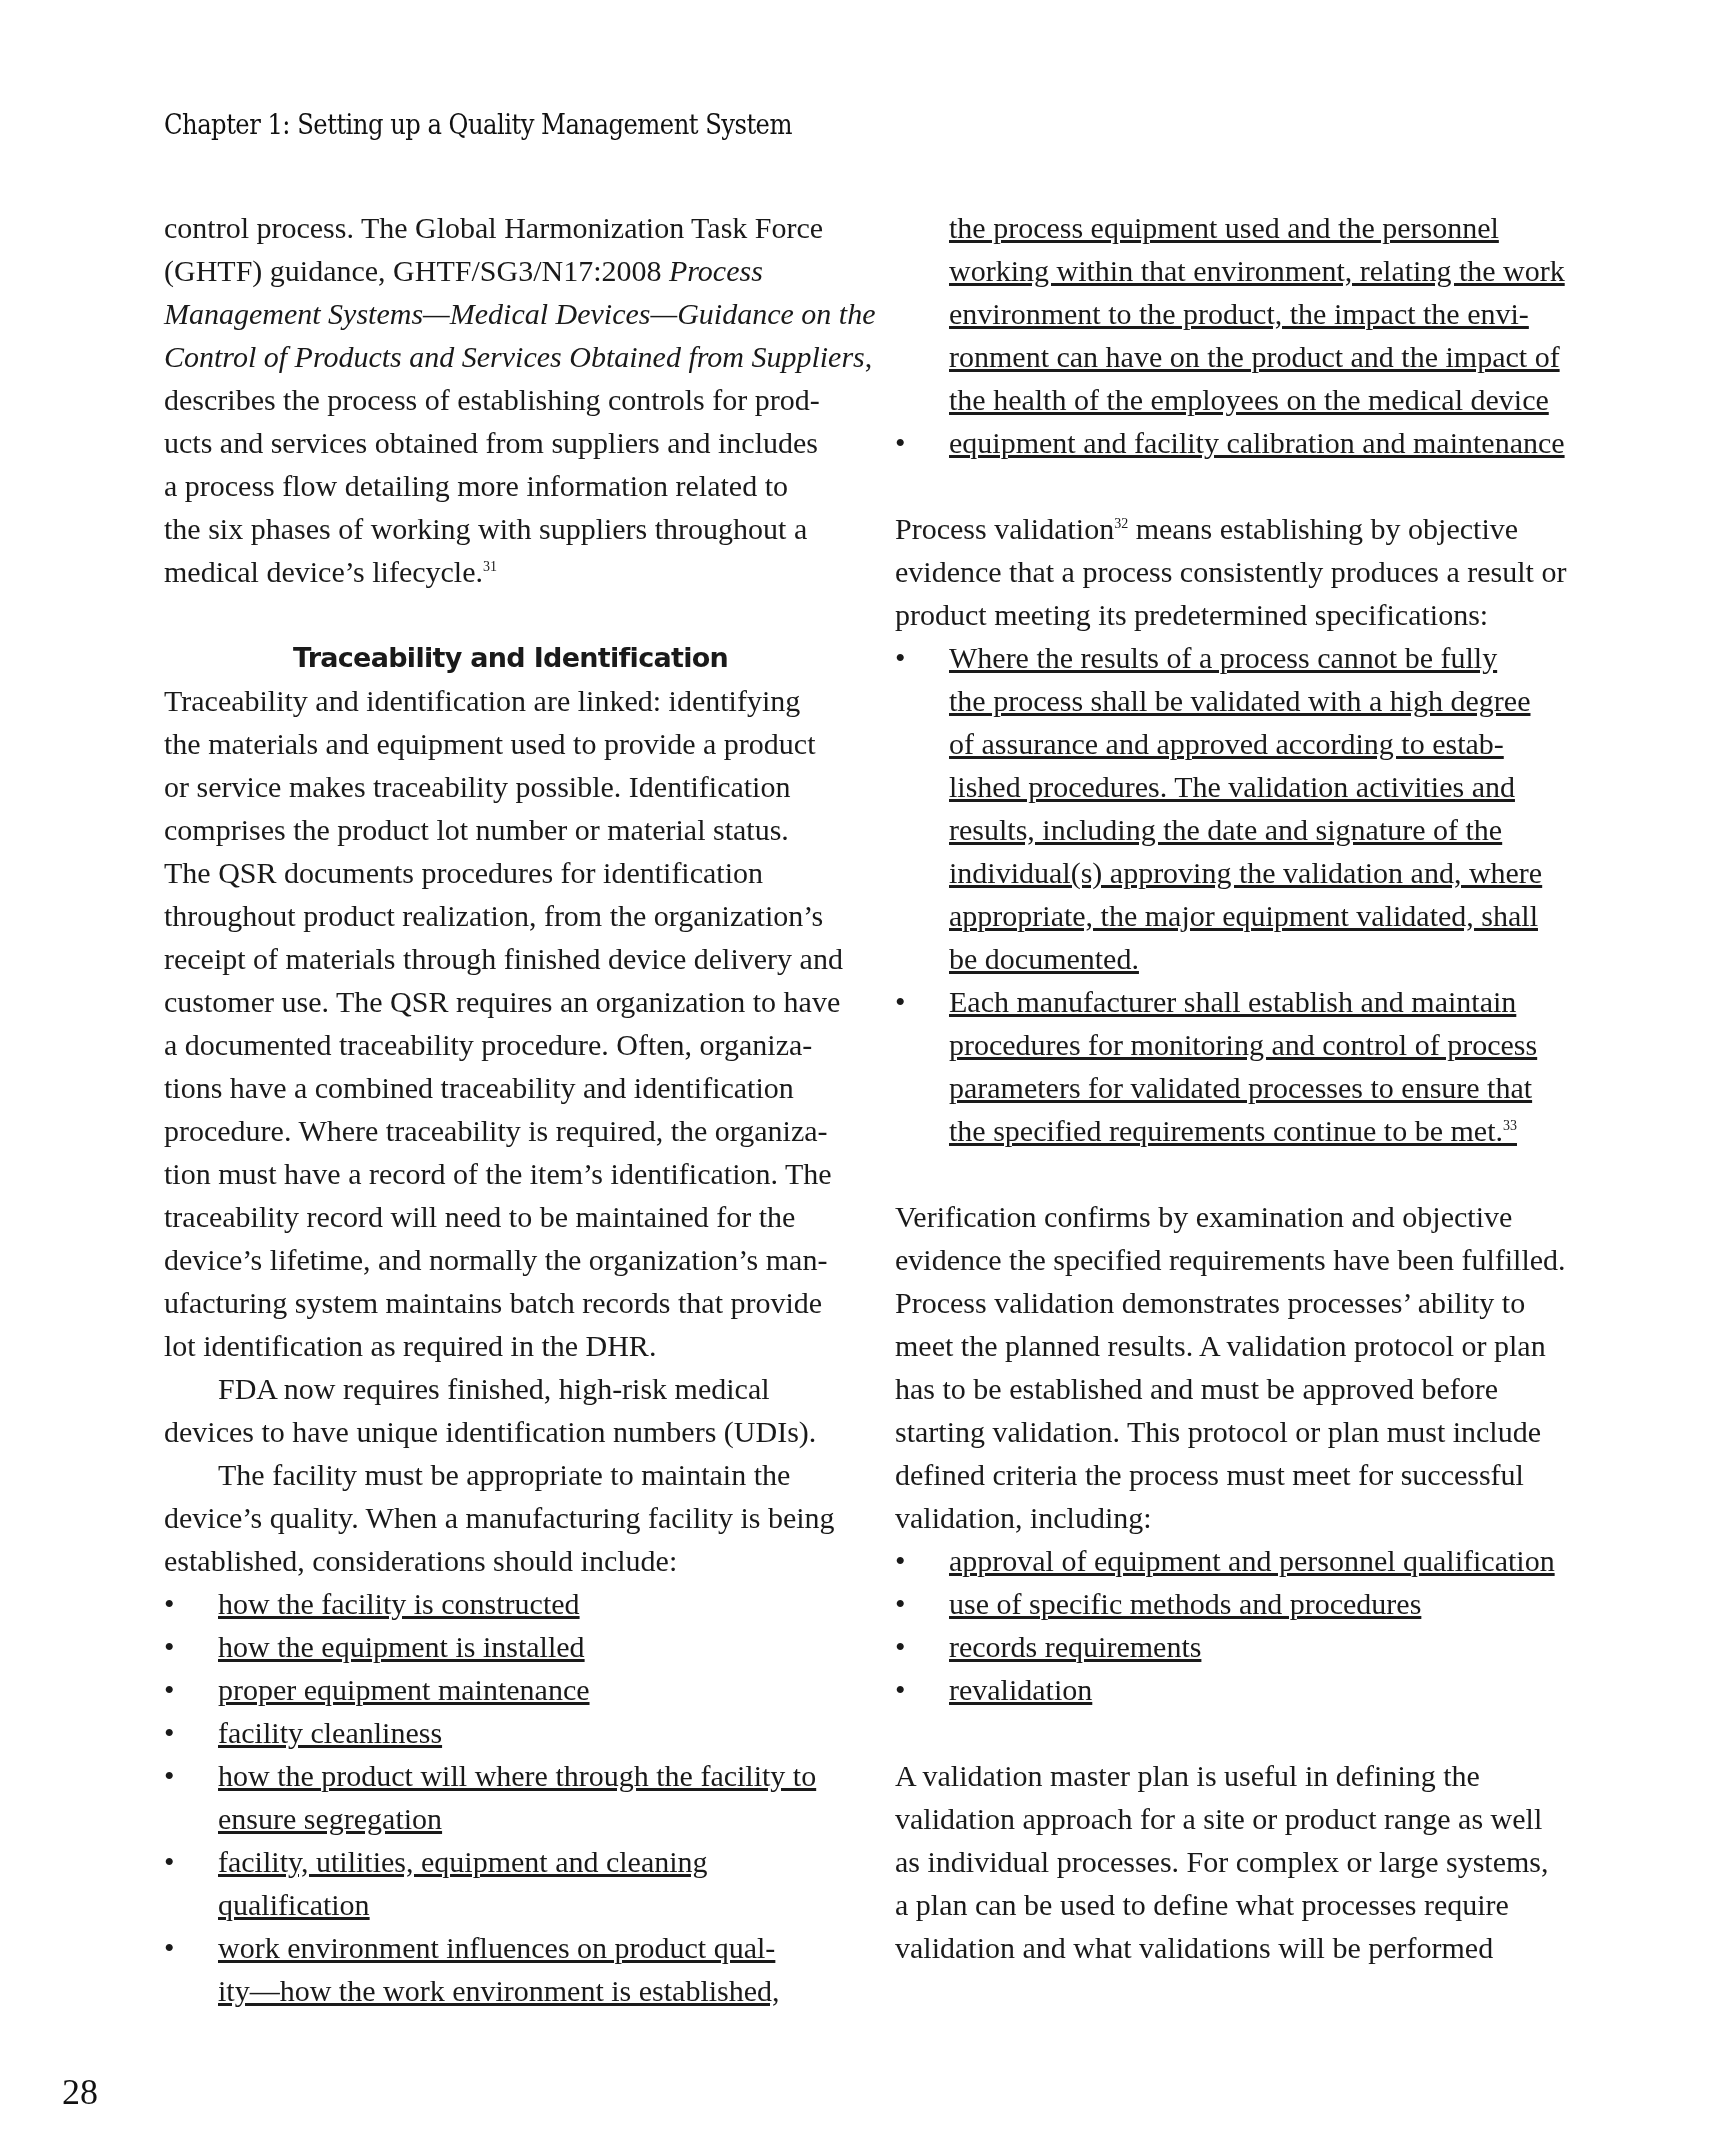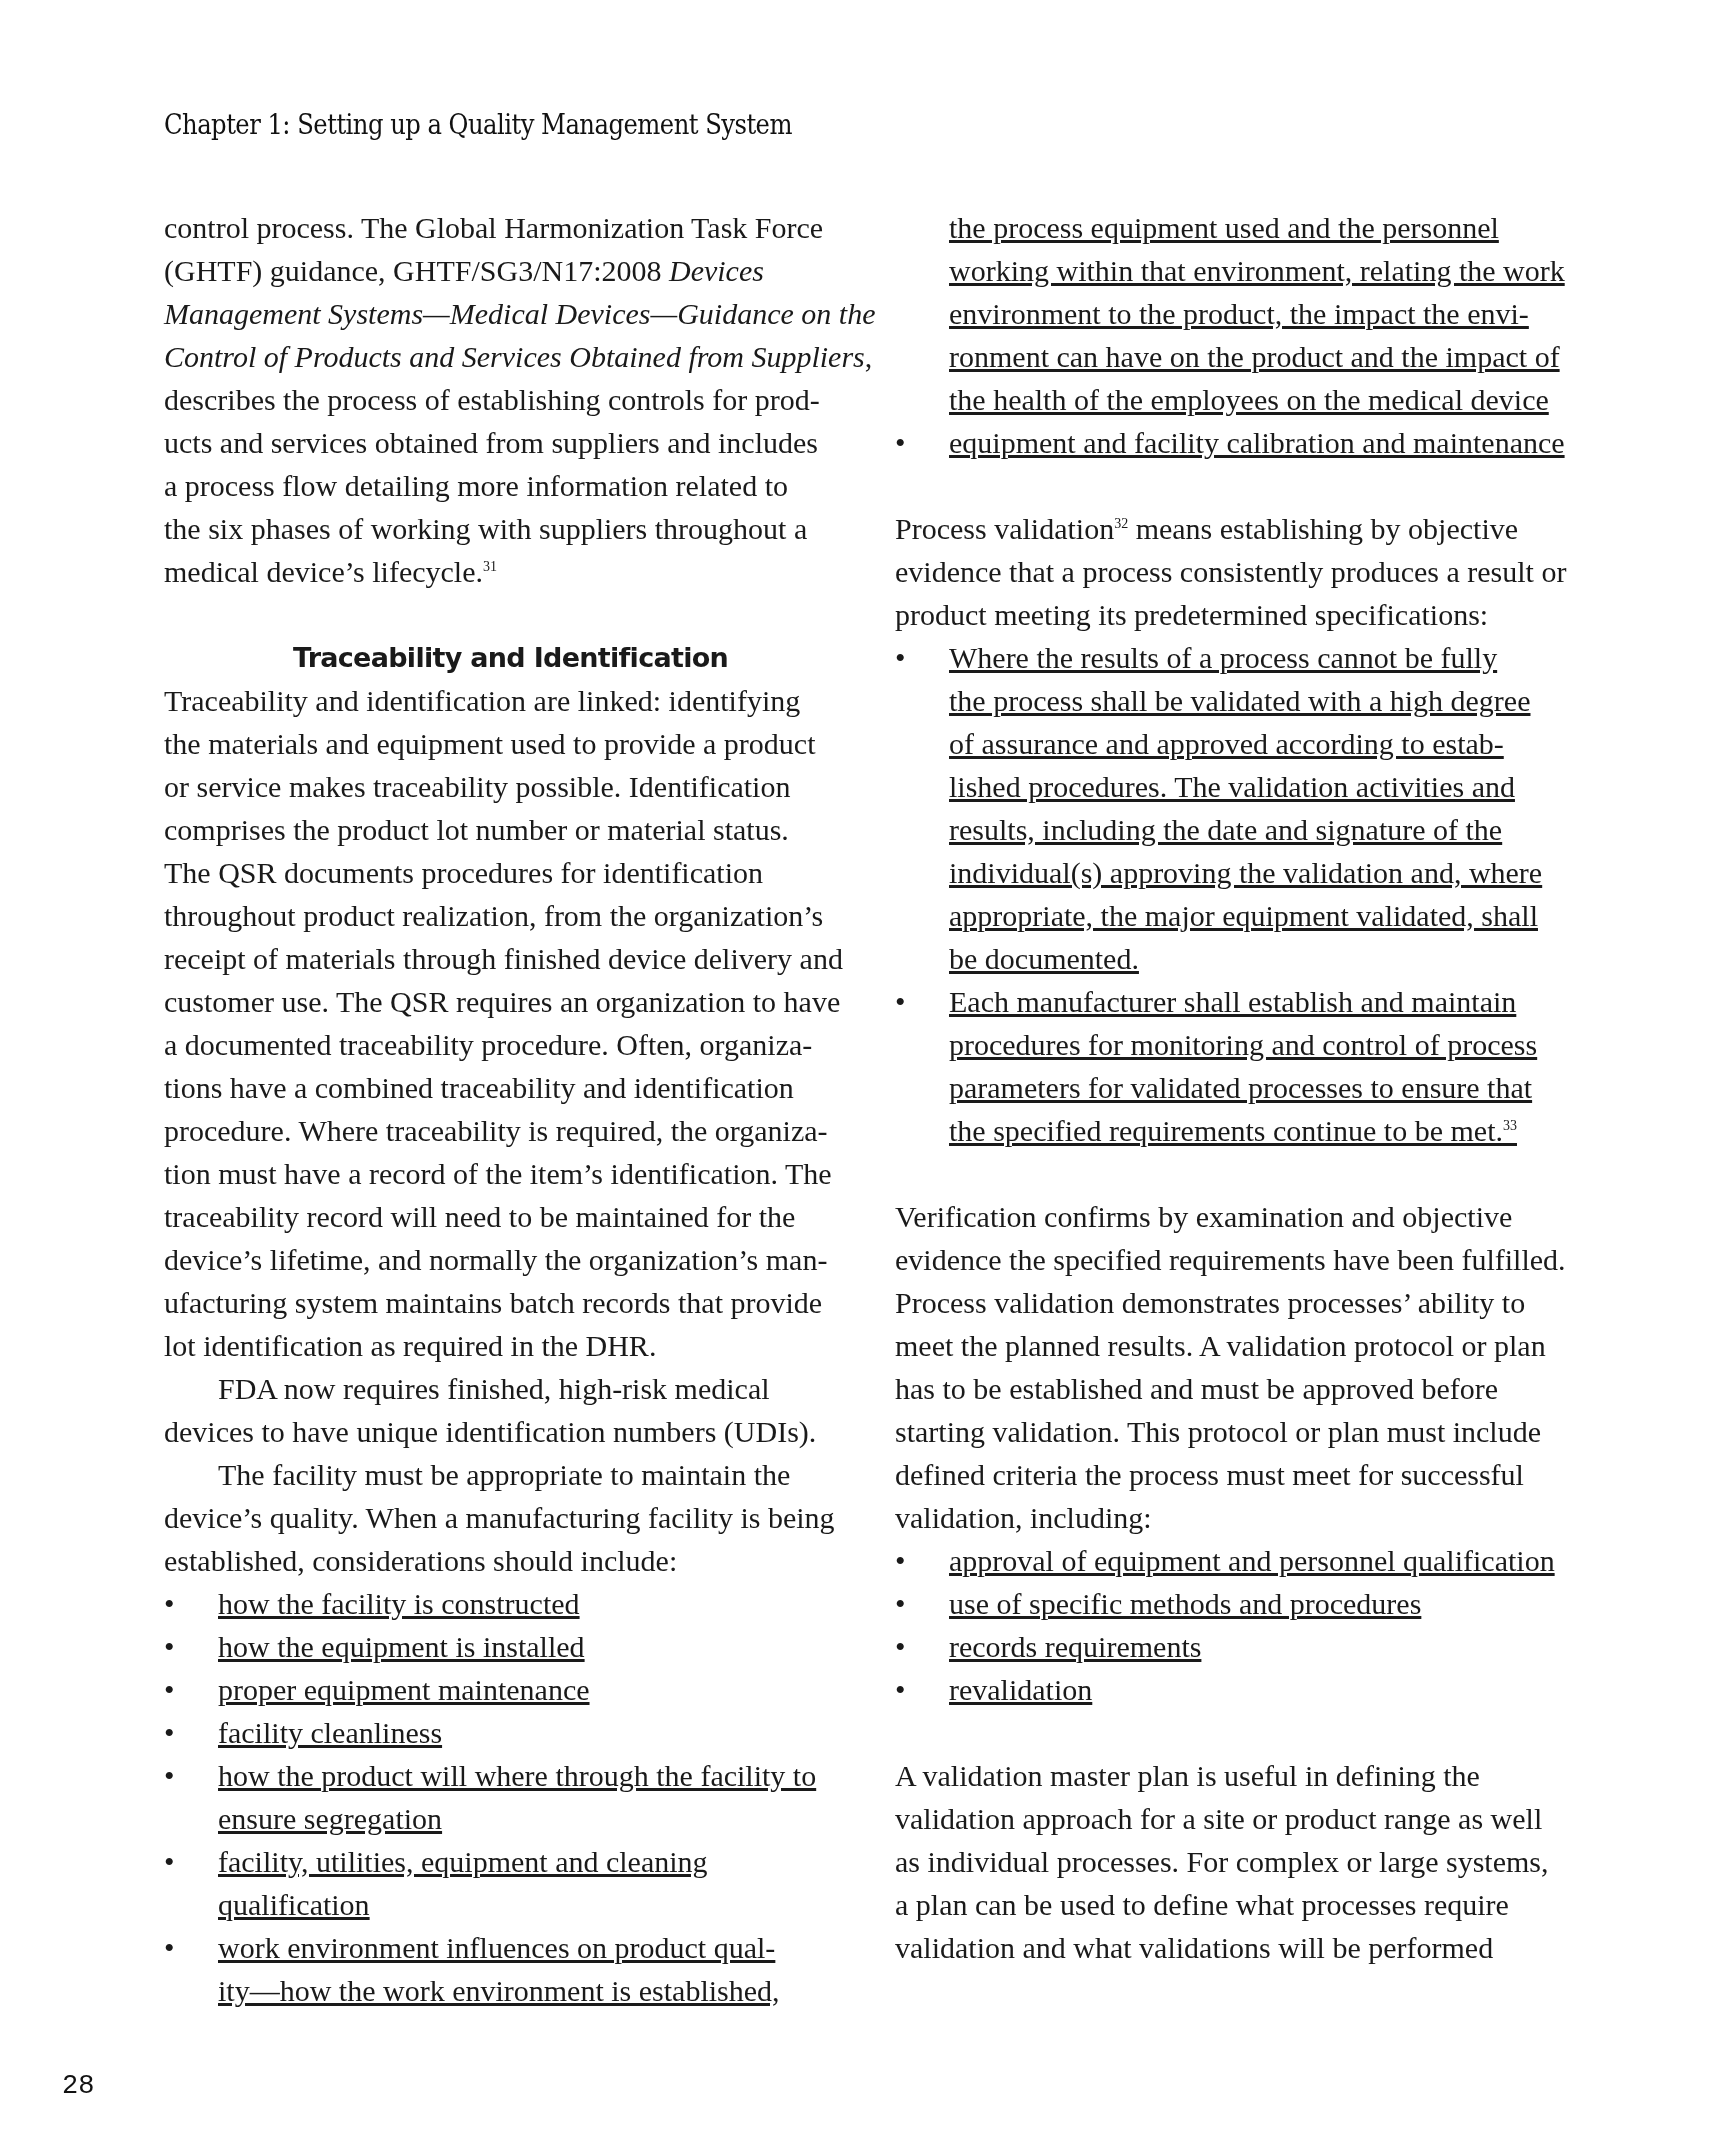--- a/index.html
+++ b/index.html
@@ -24,32 +24,32 @@
     line-height: 43px; letter-spacing: -0.7px; margin: 0; text-align: center;
   }
   ul.bullets { list-style: none; margin: 0; padding: 0; }
   ul.bullets li { position: relative; padding-left: 54px; text-decoration: underline; }
   ul.bullets li .bullet { position: absolute; left: 0; top: 0; width: 54px; }
   .line { display: block; white-space: nowrap; }
   sup { font-size: 14px; line-height: 0; vertical-align: 11.2px; }
   em { font-style: italic; }
   .page-number {
     position: absolute; left: 62px; top: 2071px;
-    font-family: Liberation Mono, monospace; font-size: 27px; color: #111;
+    font-family: Liberation Serif, serif; font-size: 36px; color: #111;
   }
 </style>
 </head>
 <body>
 
 <div class="running-head">Chapter 1: Setting up a Quality Management System</div>
 
 <div class="col left">
   <p>
     <span class="line">control process. The Global Harmonization Task Force</span>
-    <span class="line"><span>(GHTF) guidance, GHTF/SG3/N17:2008 </span><em>Devices</em></span>
+    <span class="line"><span>(GHTF) guidance, GHTF/SG3/N17:2008 </span><em>Process</em></span>
     <span class="line"><em>Management Systems—Medical Devices—Guidance on the</em></span>
     <span class="line"><em>Control of Products and Services Obtained from Suppliers</em><span>,</span></span>
     <span class="line">describes the process of establishing controls for prod-</span>
     <span class="line">ucts and services obtained from suppliers and includes</span>
     <span class="line">a process flow detailing more information related to</span>
     <span class="line">the six phases of working with suppliers throughout a</span>
     <span class="line"><span>medical device’s lifecycle.</span><sup>31</sup></span>
   </p>
   <div class="gap"></div>
   <h2 class="section-heading">Traceability and Identification</h2>

